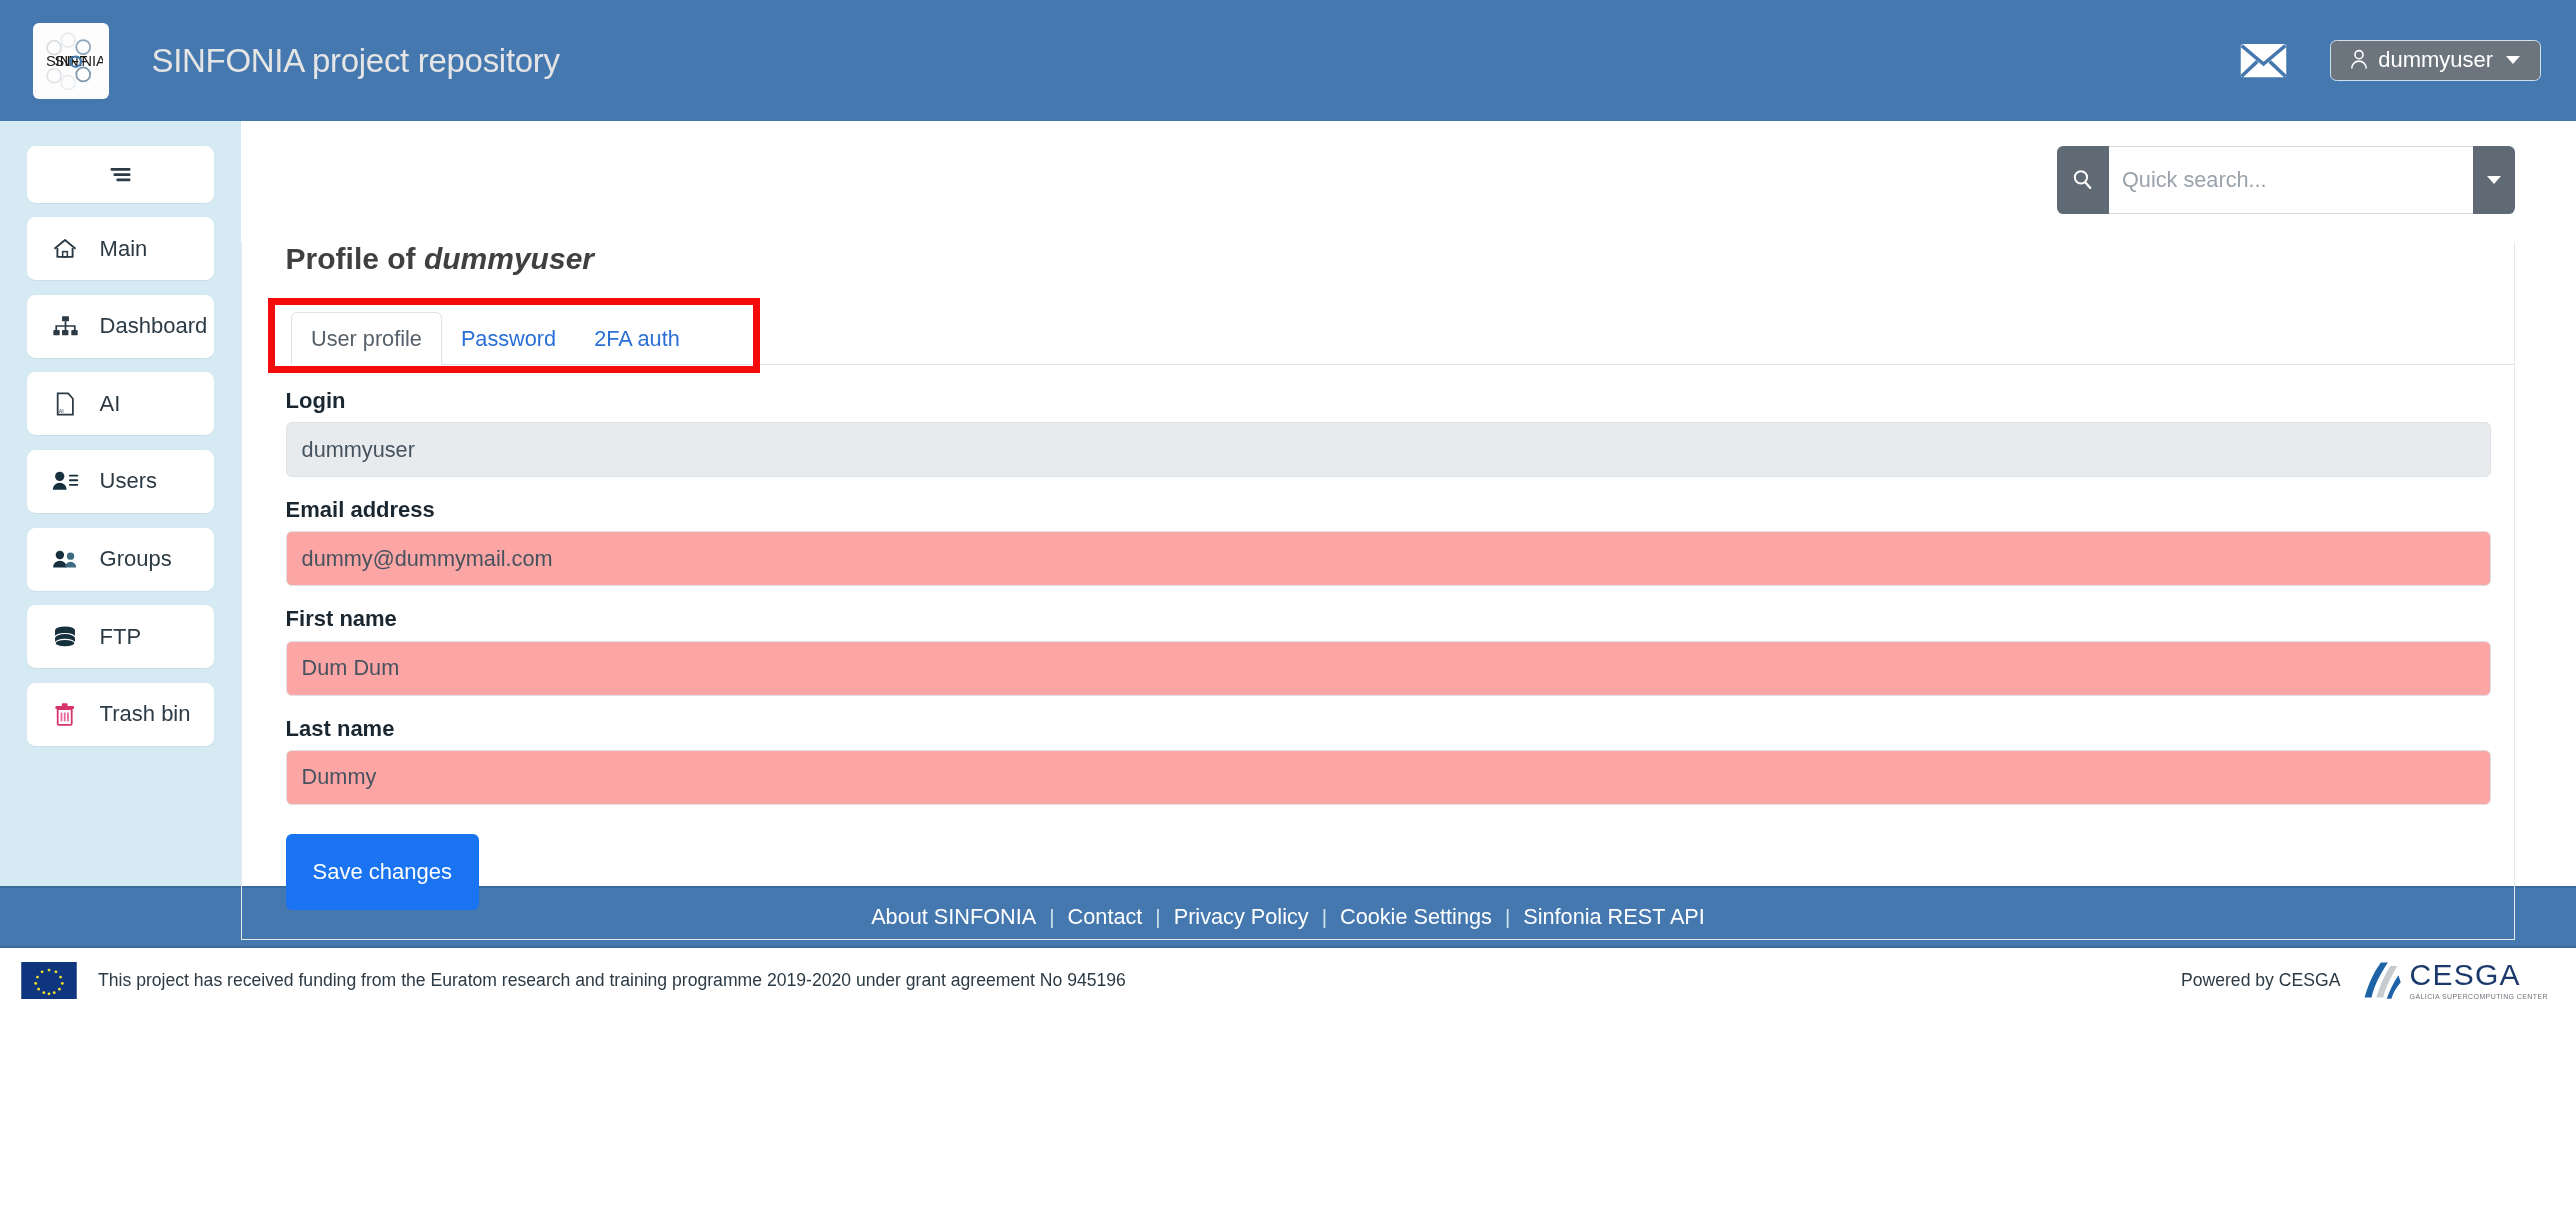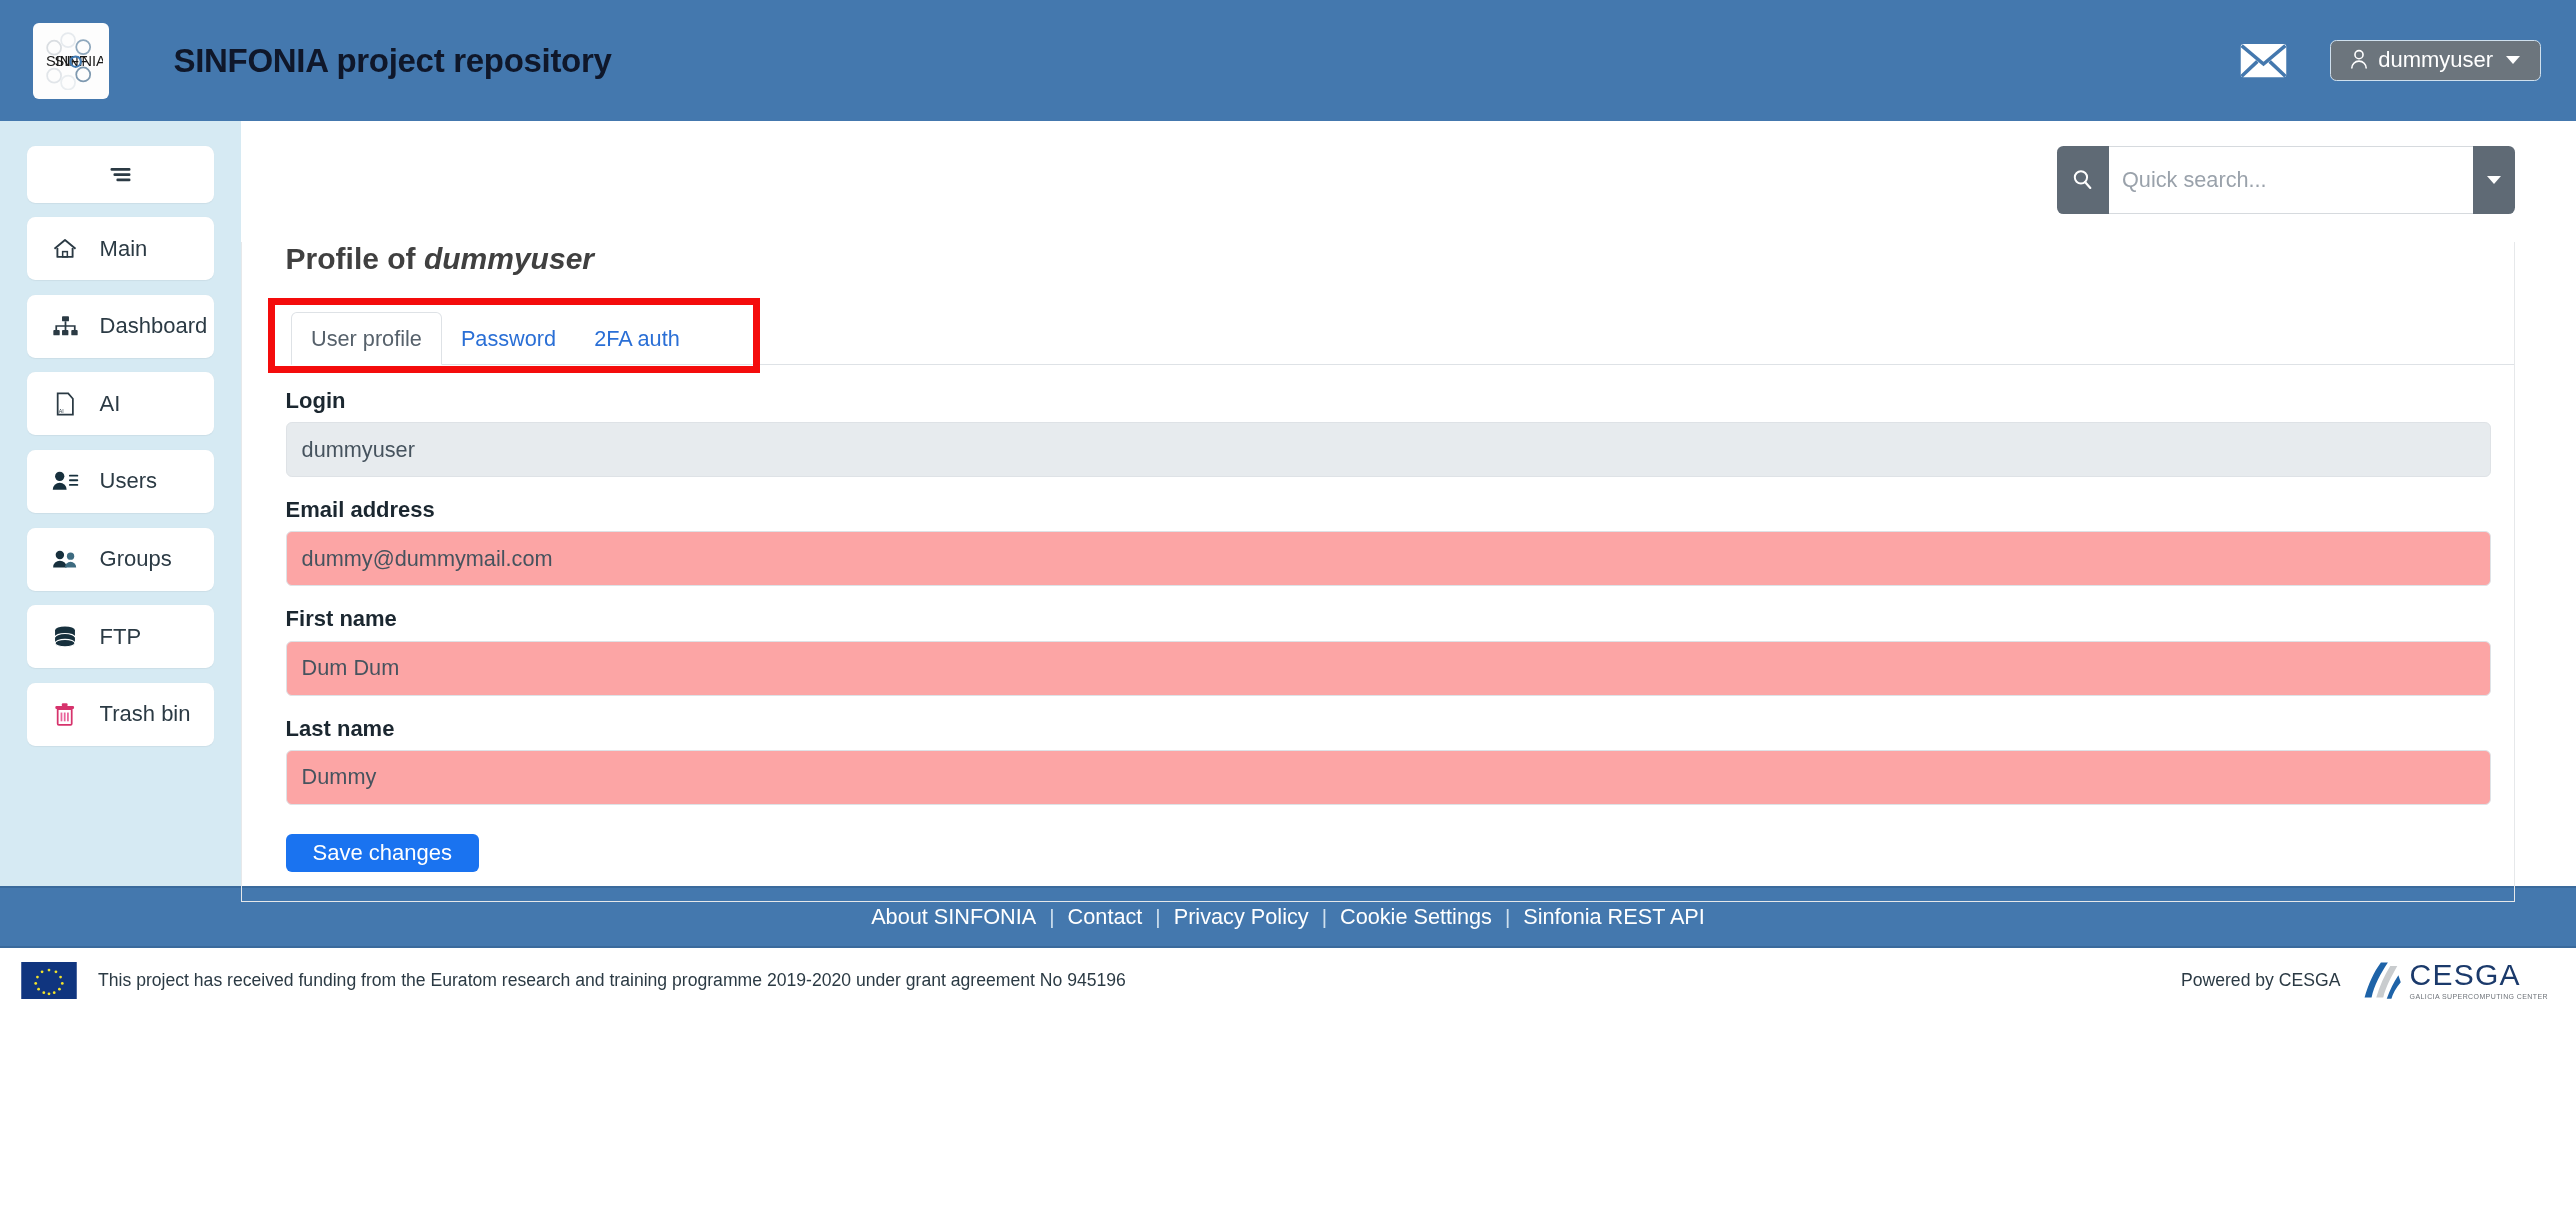--- a/index.html
+++ b/index.html
@@ -24,24 +24,24 @@
   .logo-box {
     width: 76px; height: 76px;
     background: #fdfdfd;
     border-radius: 5.9px;
     display: flex; align-items: center; justify-content: center;
     flex: 0 0 auto;
     margin-left: 3.5px;
   }
   .logo-box svg { display:block; }
   .app-title {
-    color: #0f172a;
+    color: #e5e5e5;
     font-size: 33px;
-    font-weight: bold;
-    margin-left: 65px;
+    font-weight: normal;
+    margin-left: 43px;
     letter-spacing: -0.3px;
     white-space: nowrap;
   }
   .header-right {
     margin-left: auto;
     display: flex;
     align-items: center;
     gap: 42px;
   }
   .mail-icon { width: 49px; height: 37px; display:block; }
@@ -228,21 +228,21 @@
     outline: none;
     margin-bottom: 20px;
   }
   .field-input.disabled { background: #e7ebee; color: #46535e; }
   .save-btn {
     background: #1a73f0;
     border: none;
     border-radius: 5.9px;
     color: #ffffff;
     font-size: 22px;
-    padding: 8px 27px;
+    padding: 27px 27px;
     cursor: pointer;
     line-height: 1;
     font-family: "Liberation Sans", sans-serif;
     margin-top: 9.4px;
     margin-bottom: 29px;
   }
 
   
   .footer-bar {
     height: 62px;

